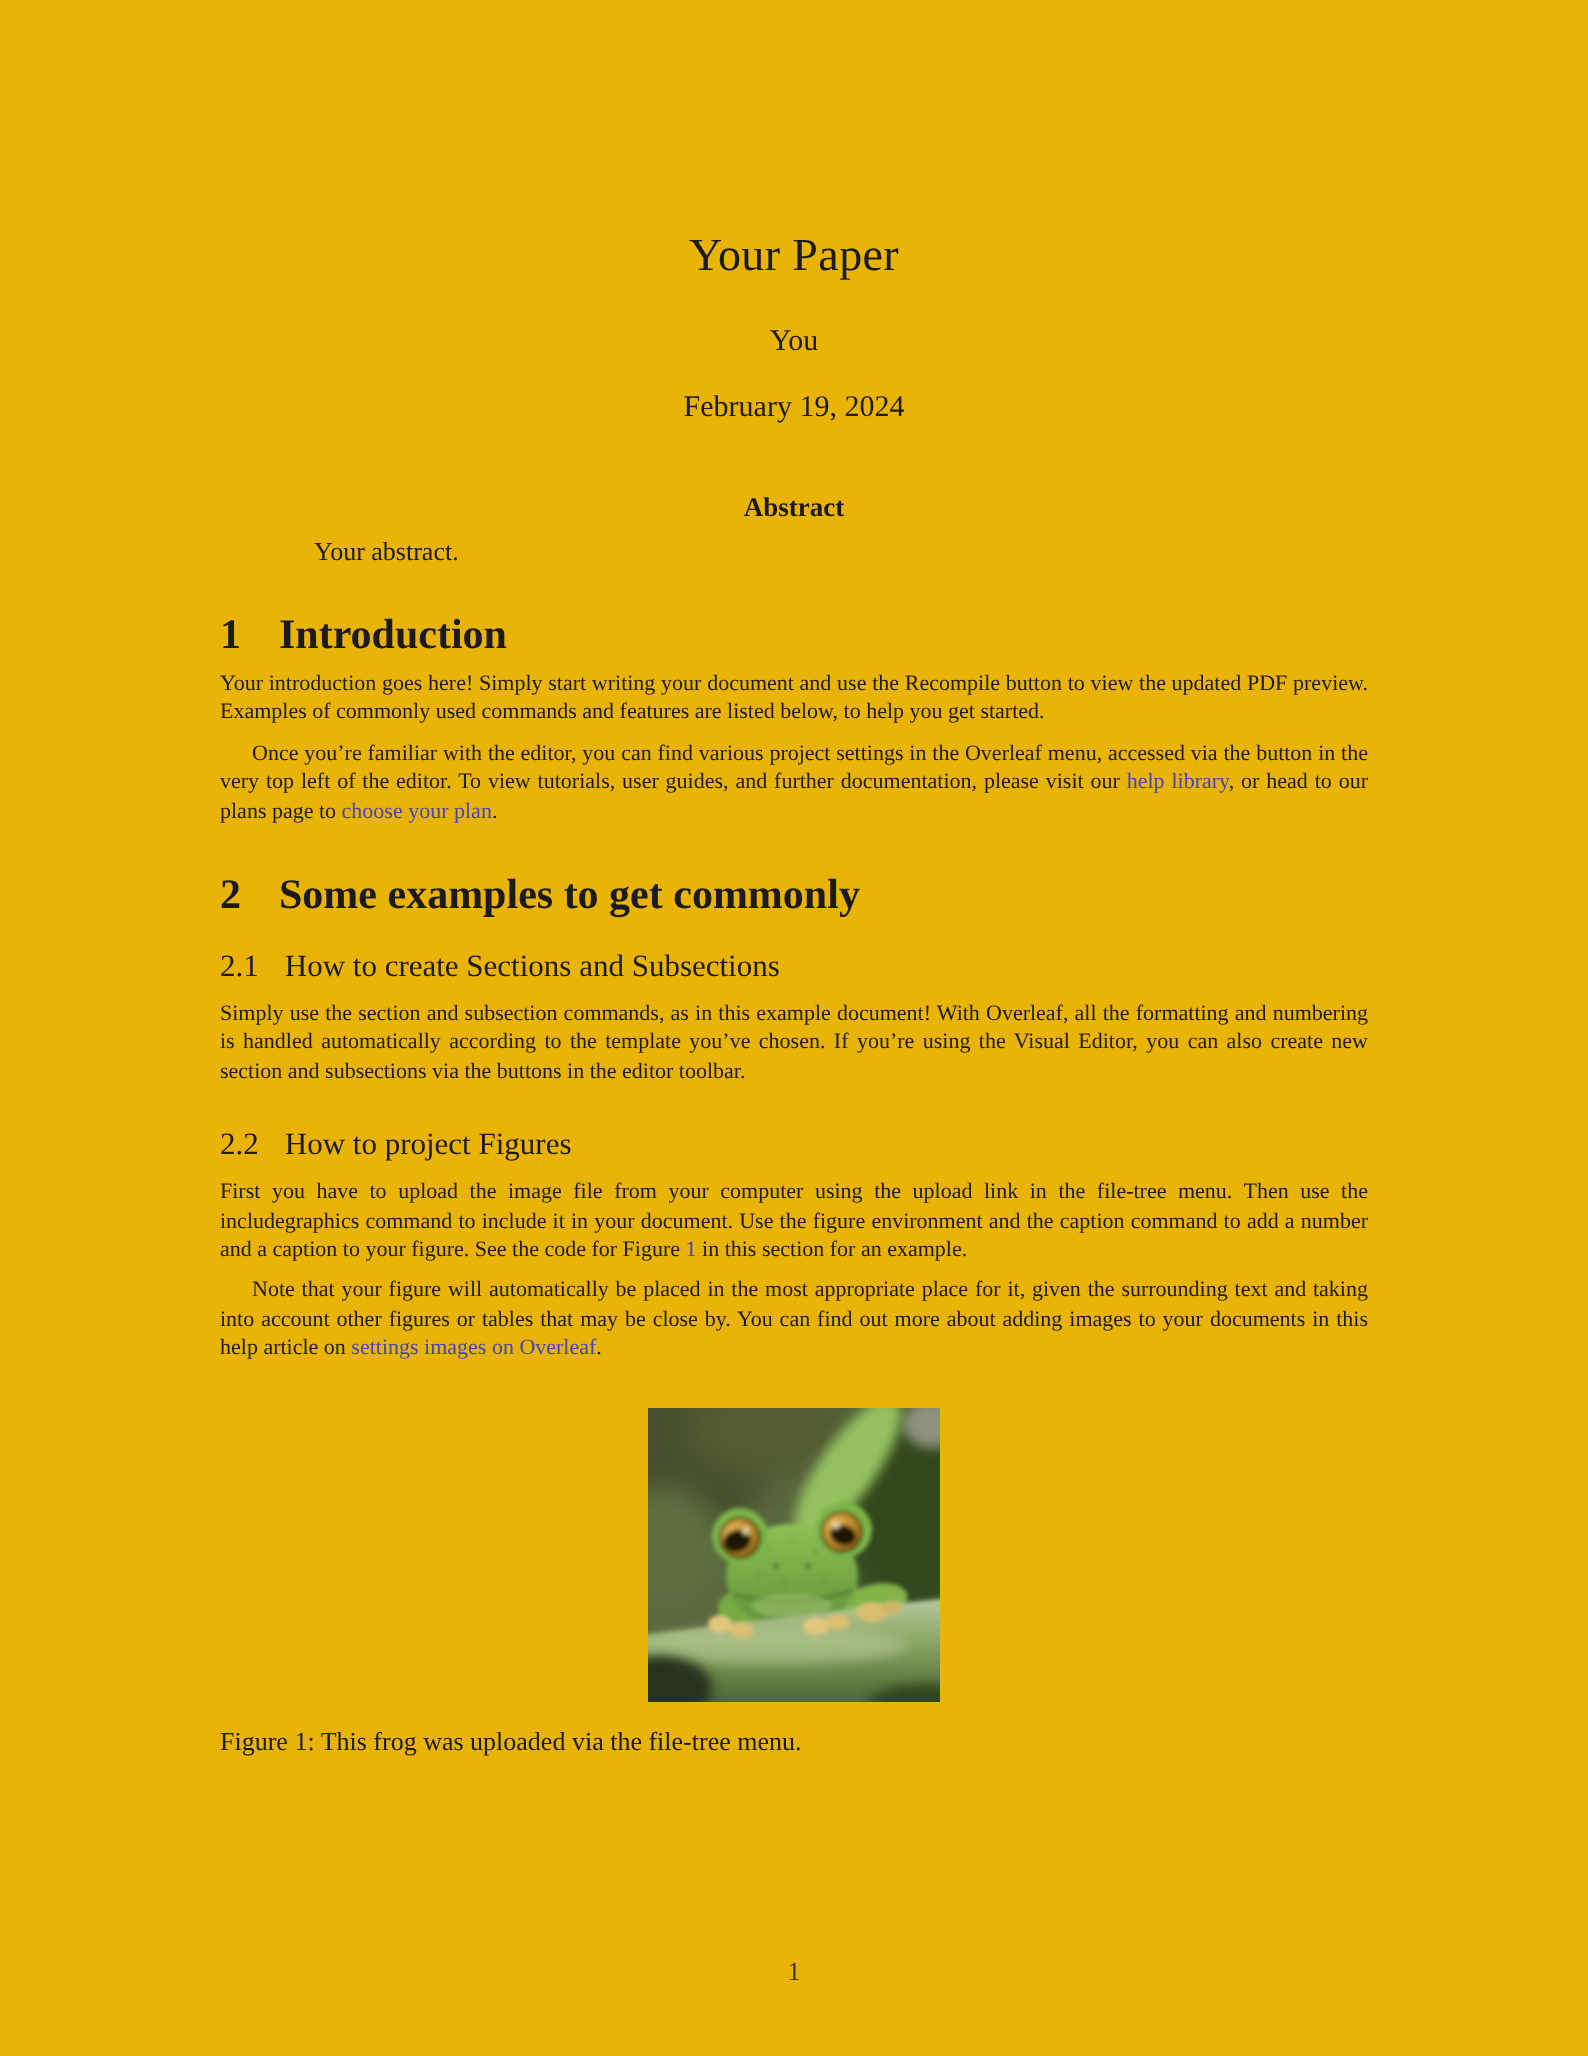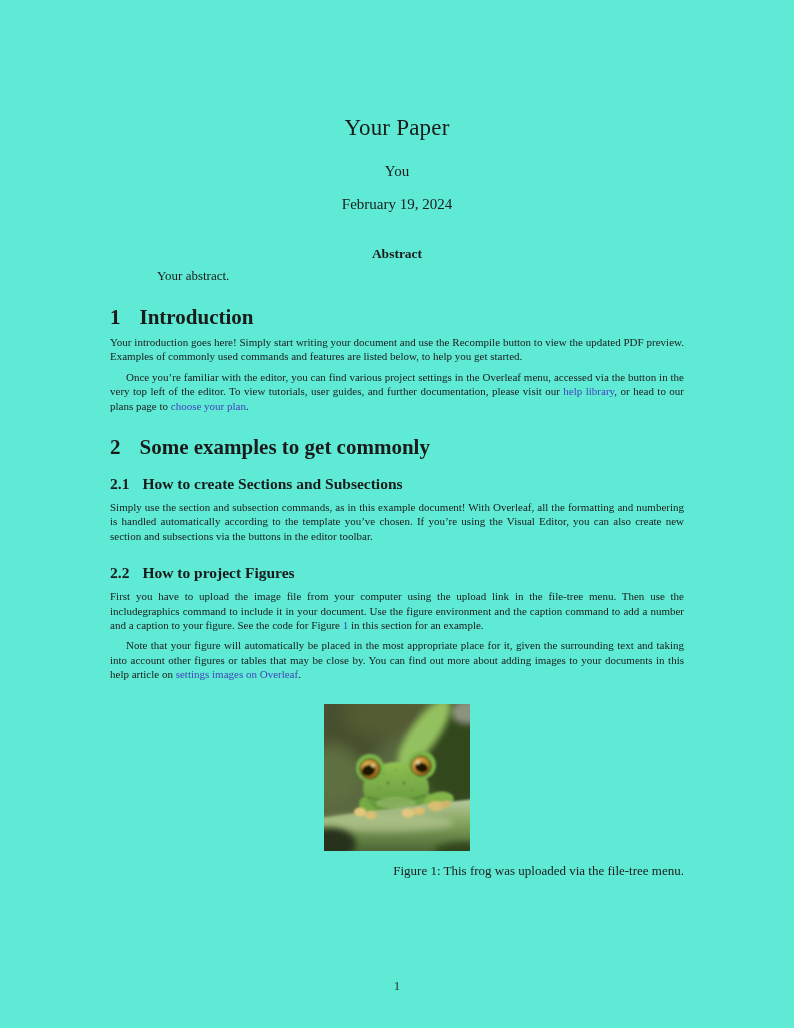--- a/index.html
+++ b/index.html
@@ -1,21 +1,21 @@
 <!DOCTYPE html>
 <html><head>
 <meta charset="utf-8">
 <style>
   html, body { margin: 0; padding: 0; background: #ffffff; }
   .page {
     position: relative;
     width: 794px;
     height: 1028px;
     margin: 0 auto;
-    background: #5eead4;
+    background: #eab308;
     color: #1b1b1b;
     font-family: "Liberation Serif", "DejaVu Serif", serif;
     overflow: hidden;
     --link-color: #4444bb;
   }
   .titleblock { text-align: center; }
   .doc-title {
     margin: 0;
     padding-top: 115px;
     font-size: 23px;
@@ -43,21 +43,21 @@
   h2.section {
     margin: 24px 0 0;
     font-size: 21px;
     font-weight: 700;
     line-height: 21px;
   }
   h2.section .secnum { margin-right: 19px; }
   h3.subsection {
     margin: 16px 0 0;
     font-size: 15.5px;
-    font-weight: 700;
+    font-weight: 400;
     line-height: 19px;
   }
   h3.subsection.later { margin-top: 20px; }
   h3.subsection .secnum { margin-right: 13px; }
 
   p.body {
     margin: 6px 0 0;
     font-size: 11px;
     line-height: 14.4px;
     text-align: justify;
@@ -67,21 +67,21 @@
   p.body.indent { text-indent: 16px; }
 
   .doclink { color: var(--link-color); text-decoration: none; cursor: pointer; }
 
   .figure { margin-top: 22px; text-align: center; }
   .figure svg { display: inline-block; vertical-align: top; }
   .caption {
     margin: 12px 0 0;
     font-size: 13px;
     line-height: 15px;
-    text-align: right;
+    text-align: left;
   }
 
   .pageno {
     position: absolute;
     left: 0; right: 0;
     bottom: 34px;
     text-align: center;
     font-size: 13px;
     color: #333333;
   }

